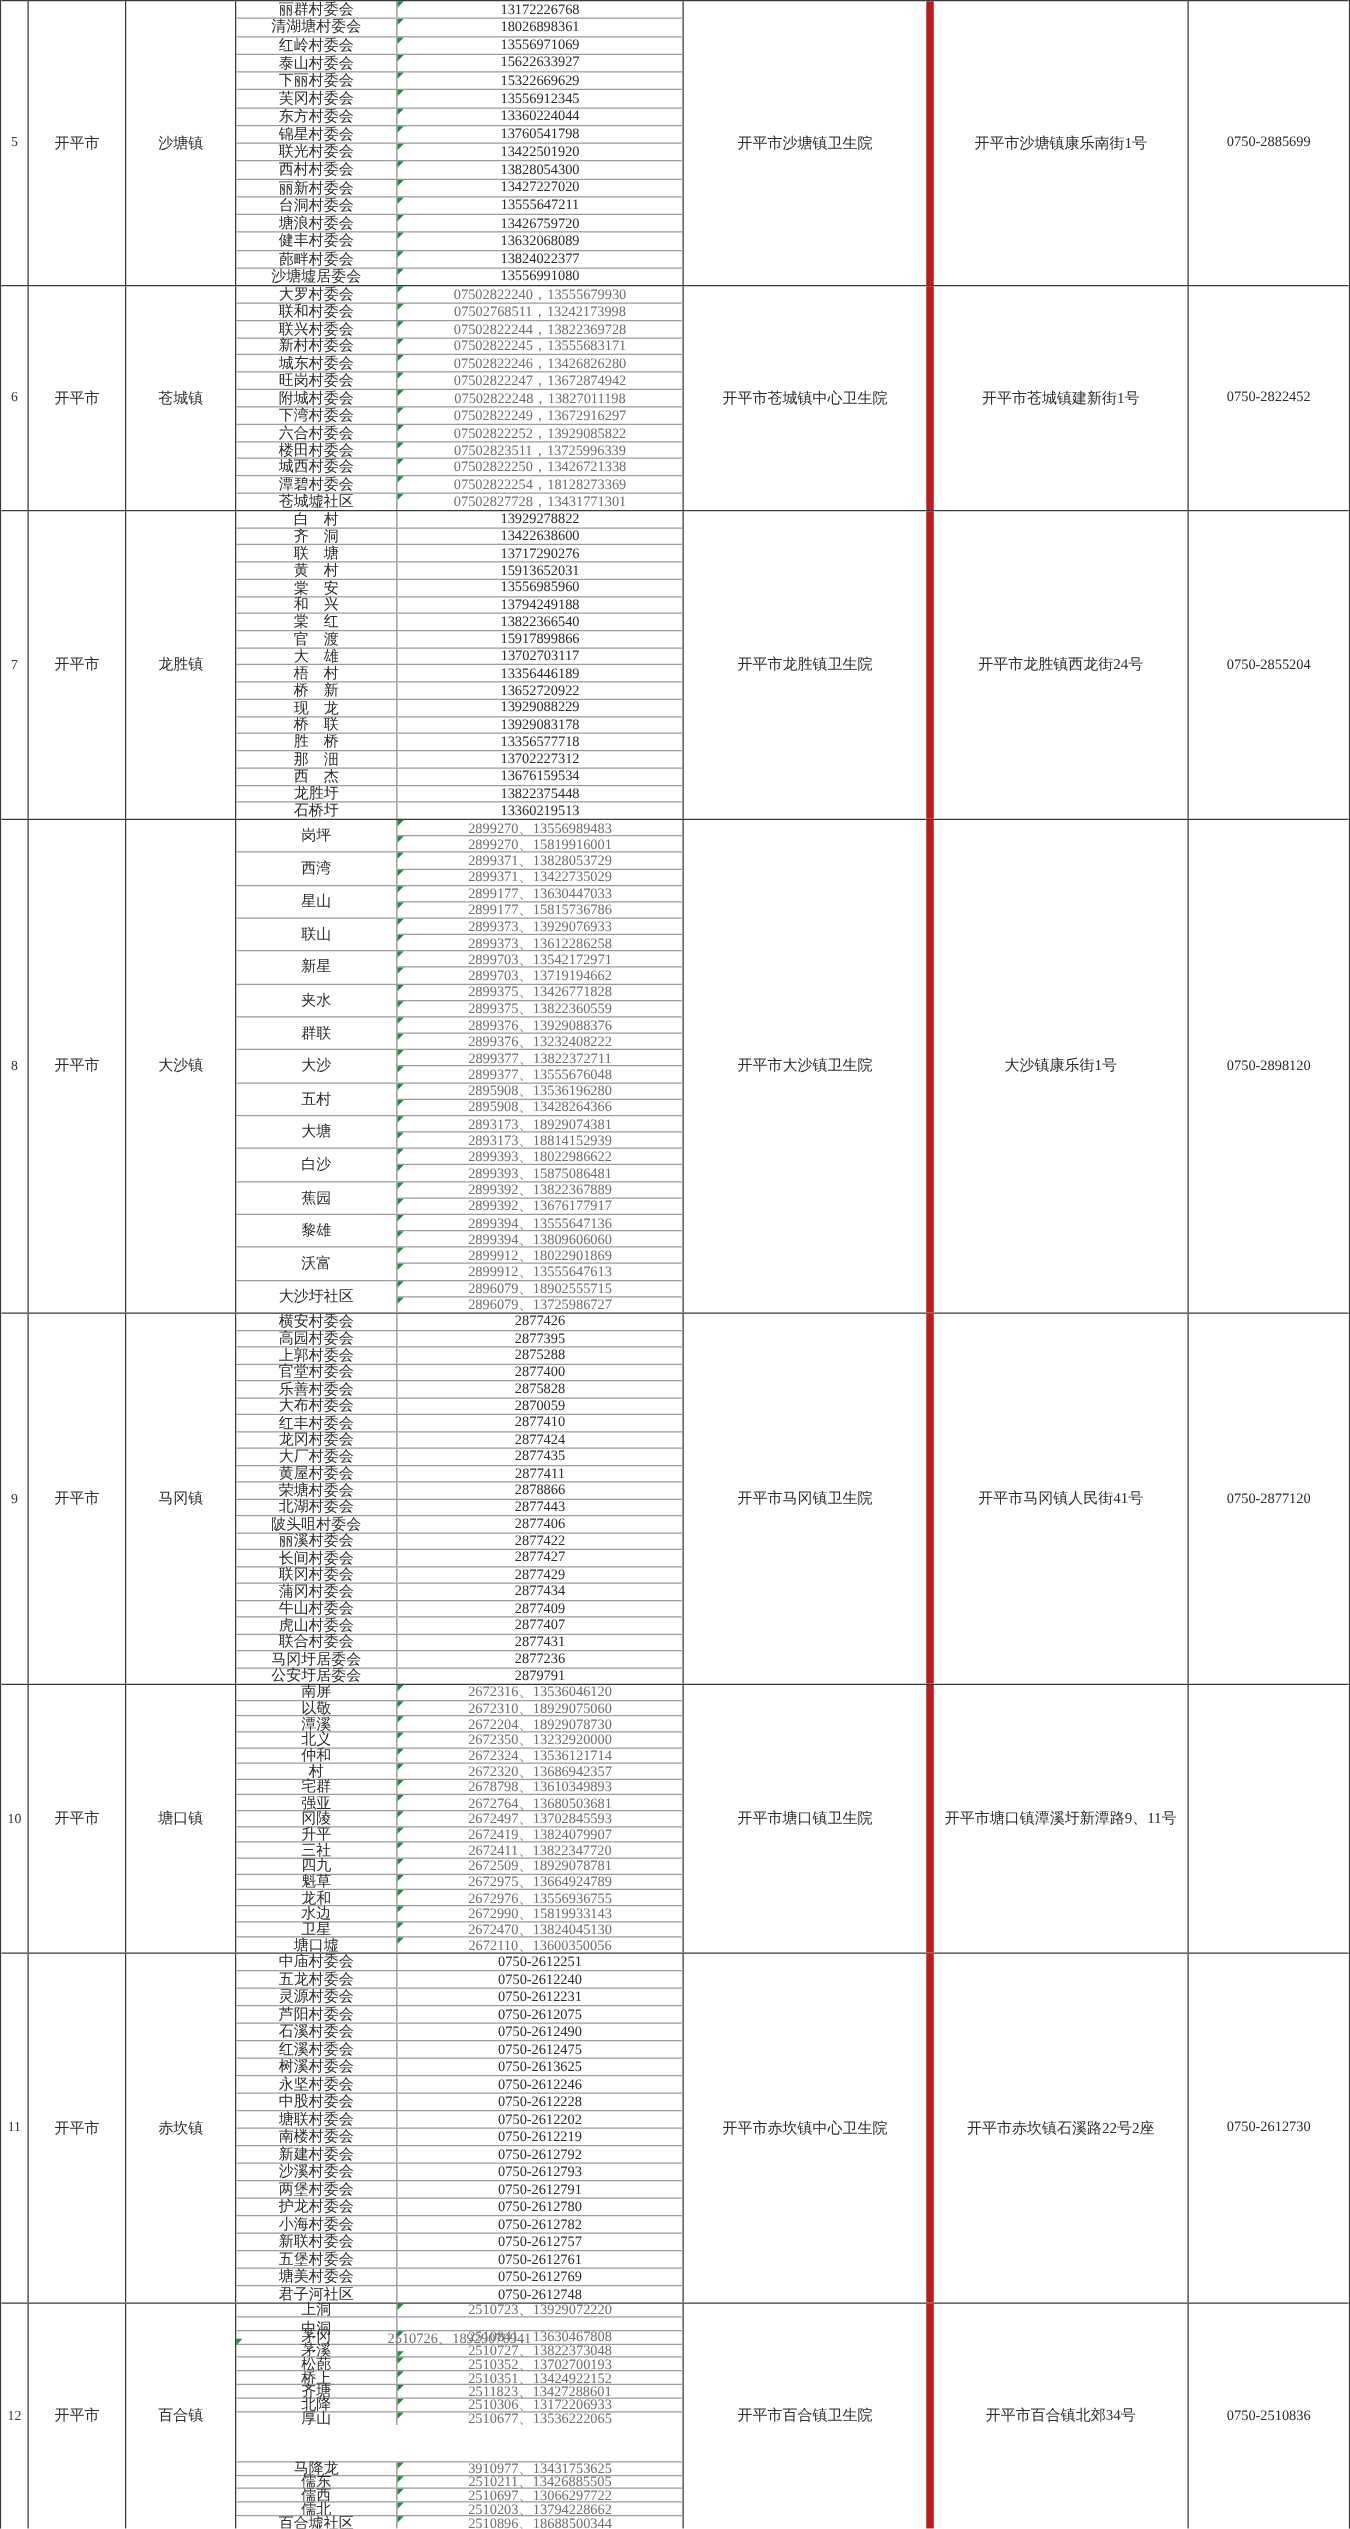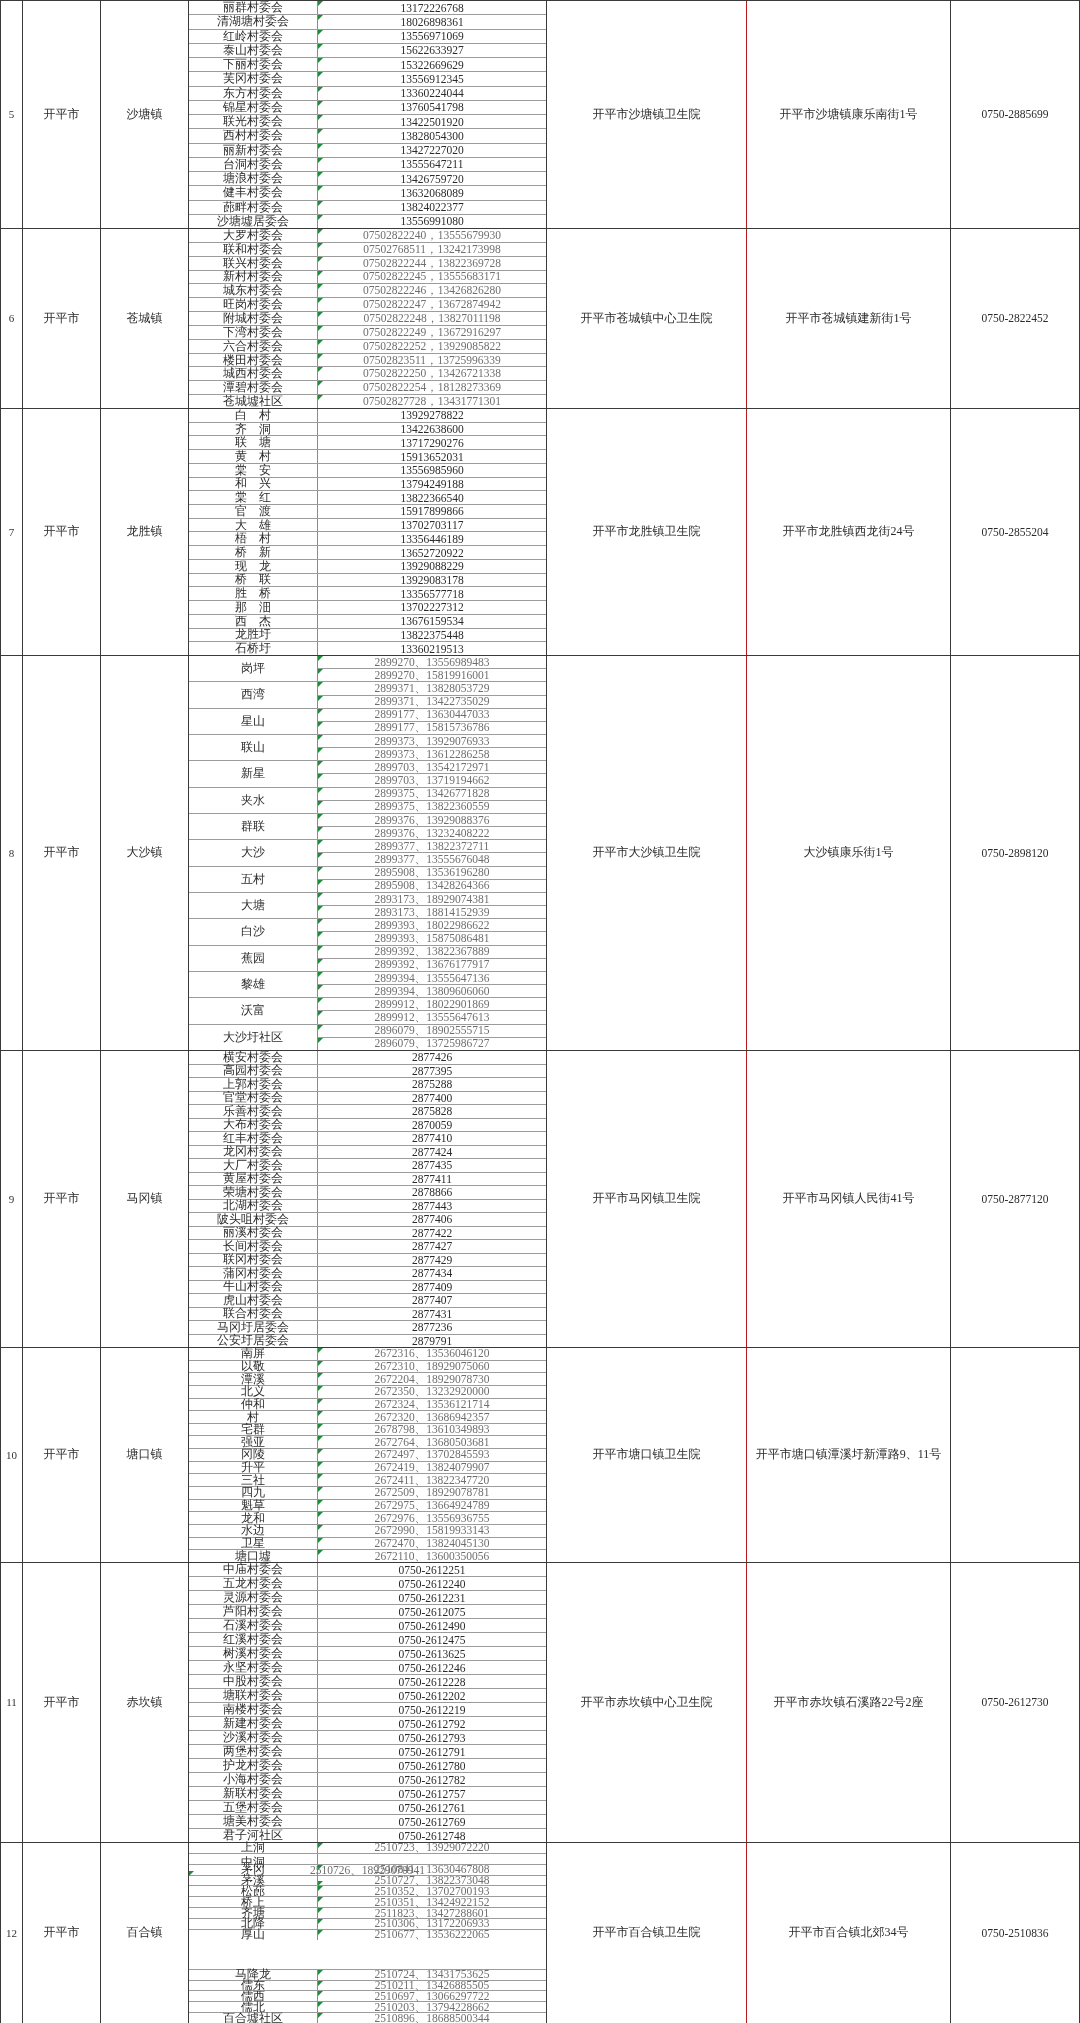--- a/index.html
+++ b/index.html
@@ -6,21 +6,21 @@
   body{width:1080px;font-family:"Liberation Serif","DejaVu Serif",serif;color:#2b2b2b;}
   .table{width:1080px;height:2023px;box-sizing:border-box;overflow:hidden;
          border-left:1px solid #3a3a3a;border-right:1px solid #3a3a3a;}
   .section{display:flex;box-sizing:border-box;border-top:1px solid #3a3a3a;background:#fff;}
   .cell{display:flex;align-items:center;justify-content:center;box-sizing:border-box;
         text-align:center;font-size:12px;line-height:1.1;}
   .col-no{width:22px;border-right:1px solid #3a3a3a;color:#333;font-size:11px;}
   .col-city{width:78px;border-right:1px solid #3a3a3a;}
   .col-town{width:88px;border-right:1px solid #3a3a3a;}
   .col-vp{width:358px;border-right:1px solid #3a3a3a;display:flex;flex-direction:column;box-sizing:border-box;}
-  .col-hospital{width:200px;border-right:1px solid #b91c1c;}
+  .col-hospital{width:200px;border-right:6px solid #b91c1c;}
   .col-address{width:204px;border-right:1px solid #3a3a3a;padding:0 2px;}
   .col-tel{flex:1 1 auto;font-size:11.5px;}
   .vgroup{display:flex;flex:1 1 0;min-height:0;box-sizing:border-box;}
   .vgroup + .vgroup{border-top:1px solid #9c9c9c;}
   .vname{width:129px;box-sizing:border-box;border-right:1px solid #8a8a8a;
          display:flex;align-items:center;justify-content:center;font-size:12px;text-align:center;}
   .vphones{flex:1 1 auto;display:flex;flex-direction:column;min-width:0;}
   .pline{flex:1 1 0;min-height:0;position:relative;display:flex;align-items:center;justify-content:center;
          font-size:11.5px;white-space:nowrap;}
   .pline + .pline{border-top:1px solid #9c9c9c;}
@@ -1274,21 +1274,21 @@
               <div class="tri"></div>
               <div class="ptext">2510677、13536222065</div>
             </div>
           </div>
         </div>
         <div class="vgroup" style="flex-grow: 1; margin-top: 29px;">
           <div class="vname">马降龙</div>
           <div class="vphones">
             <div class="pline">
               <div class="tri"></div>
-              <div class="ptext">2510724、13431753625</div>
+              <div class="ptext">3910977、13431753625</div>
             </div>
           </div>
         </div>
         <div class="vgroup" style="flex-grow: 1;">
           <div class="vname">儒东</div>
           <div class="vphones">
             <div class="pline">
               <div class="tri"></div>
               <div class="ptext">2510211、13426885505</div>
             </div>

